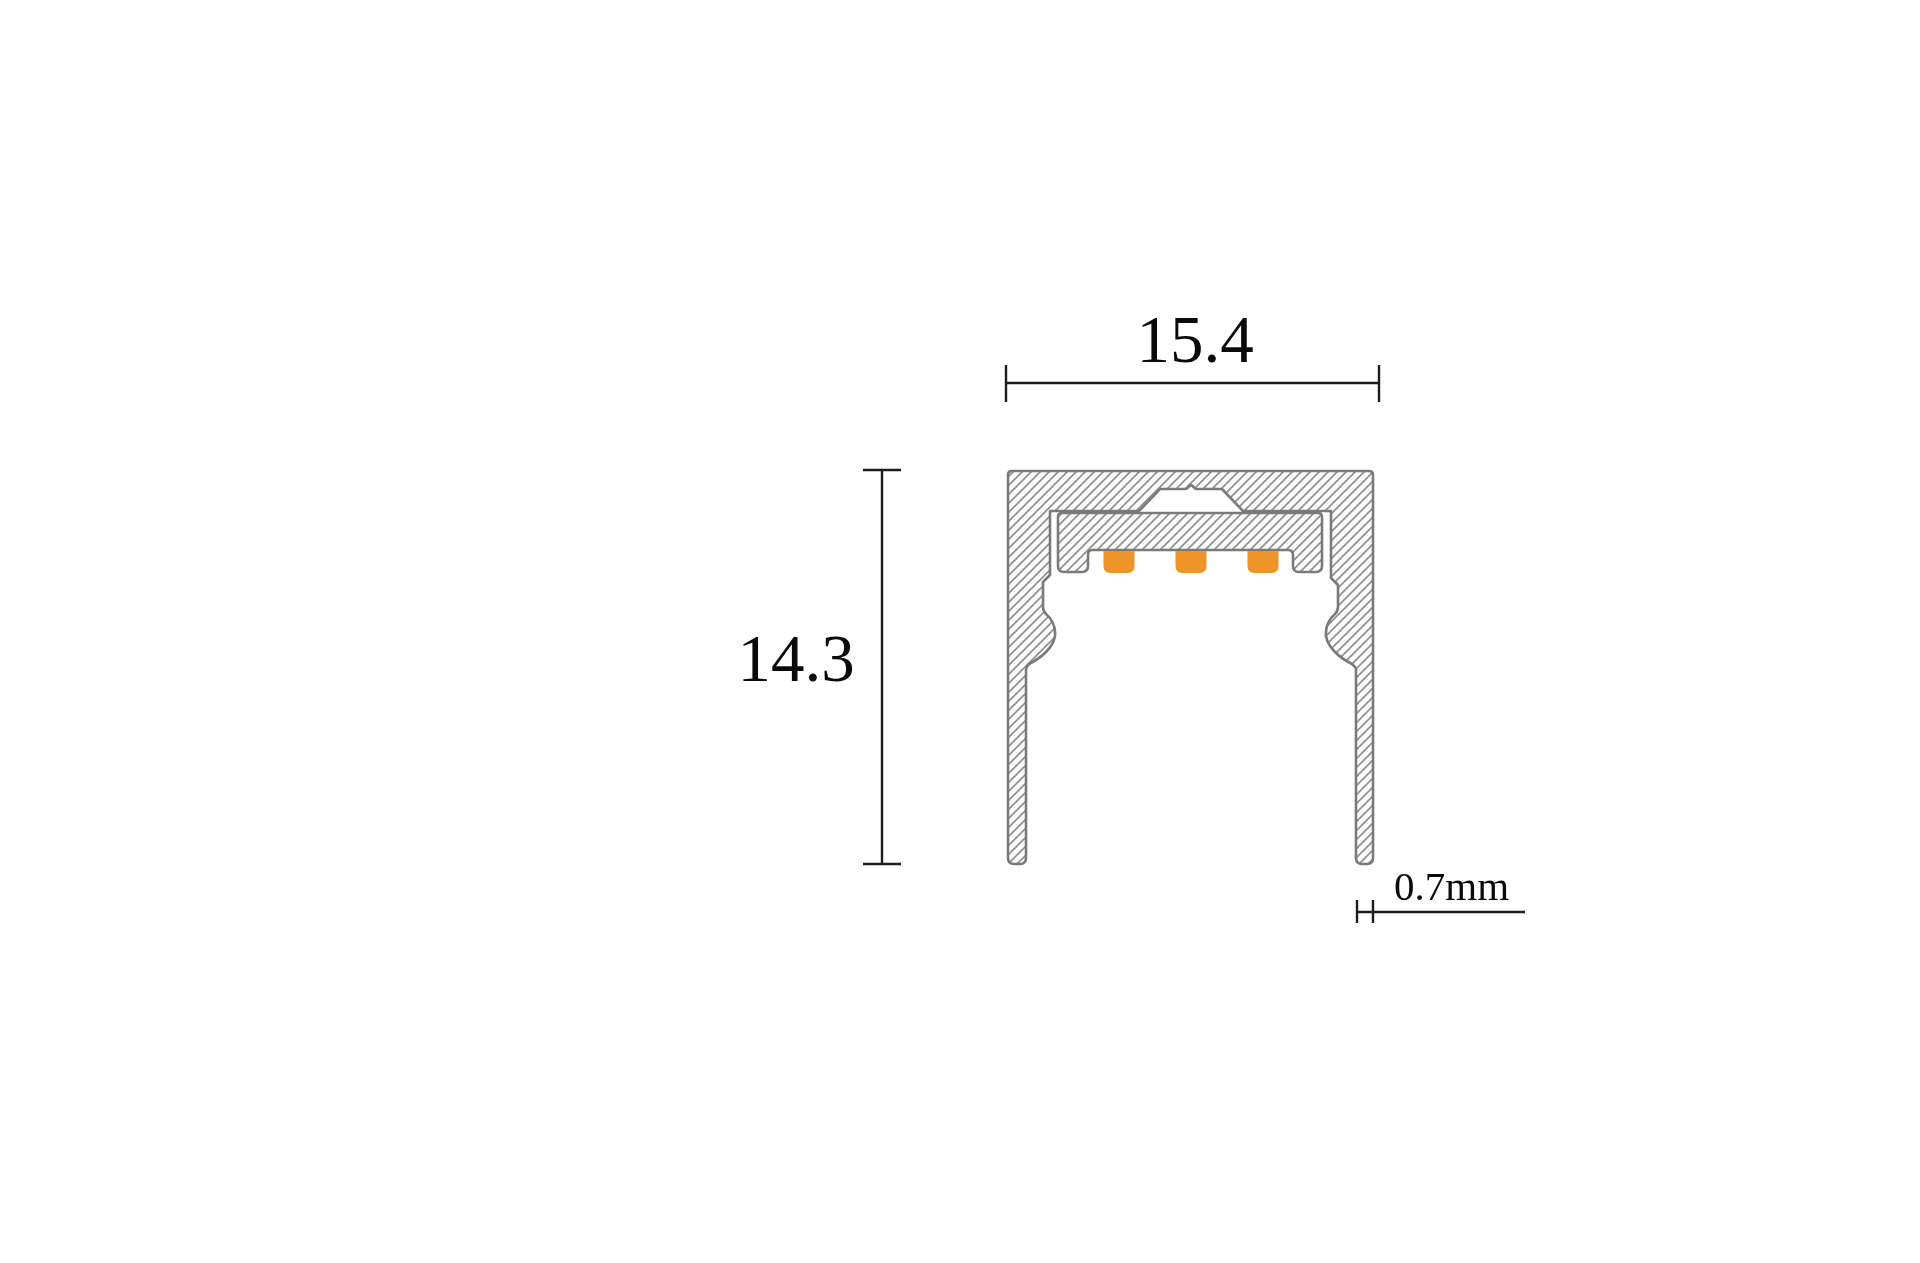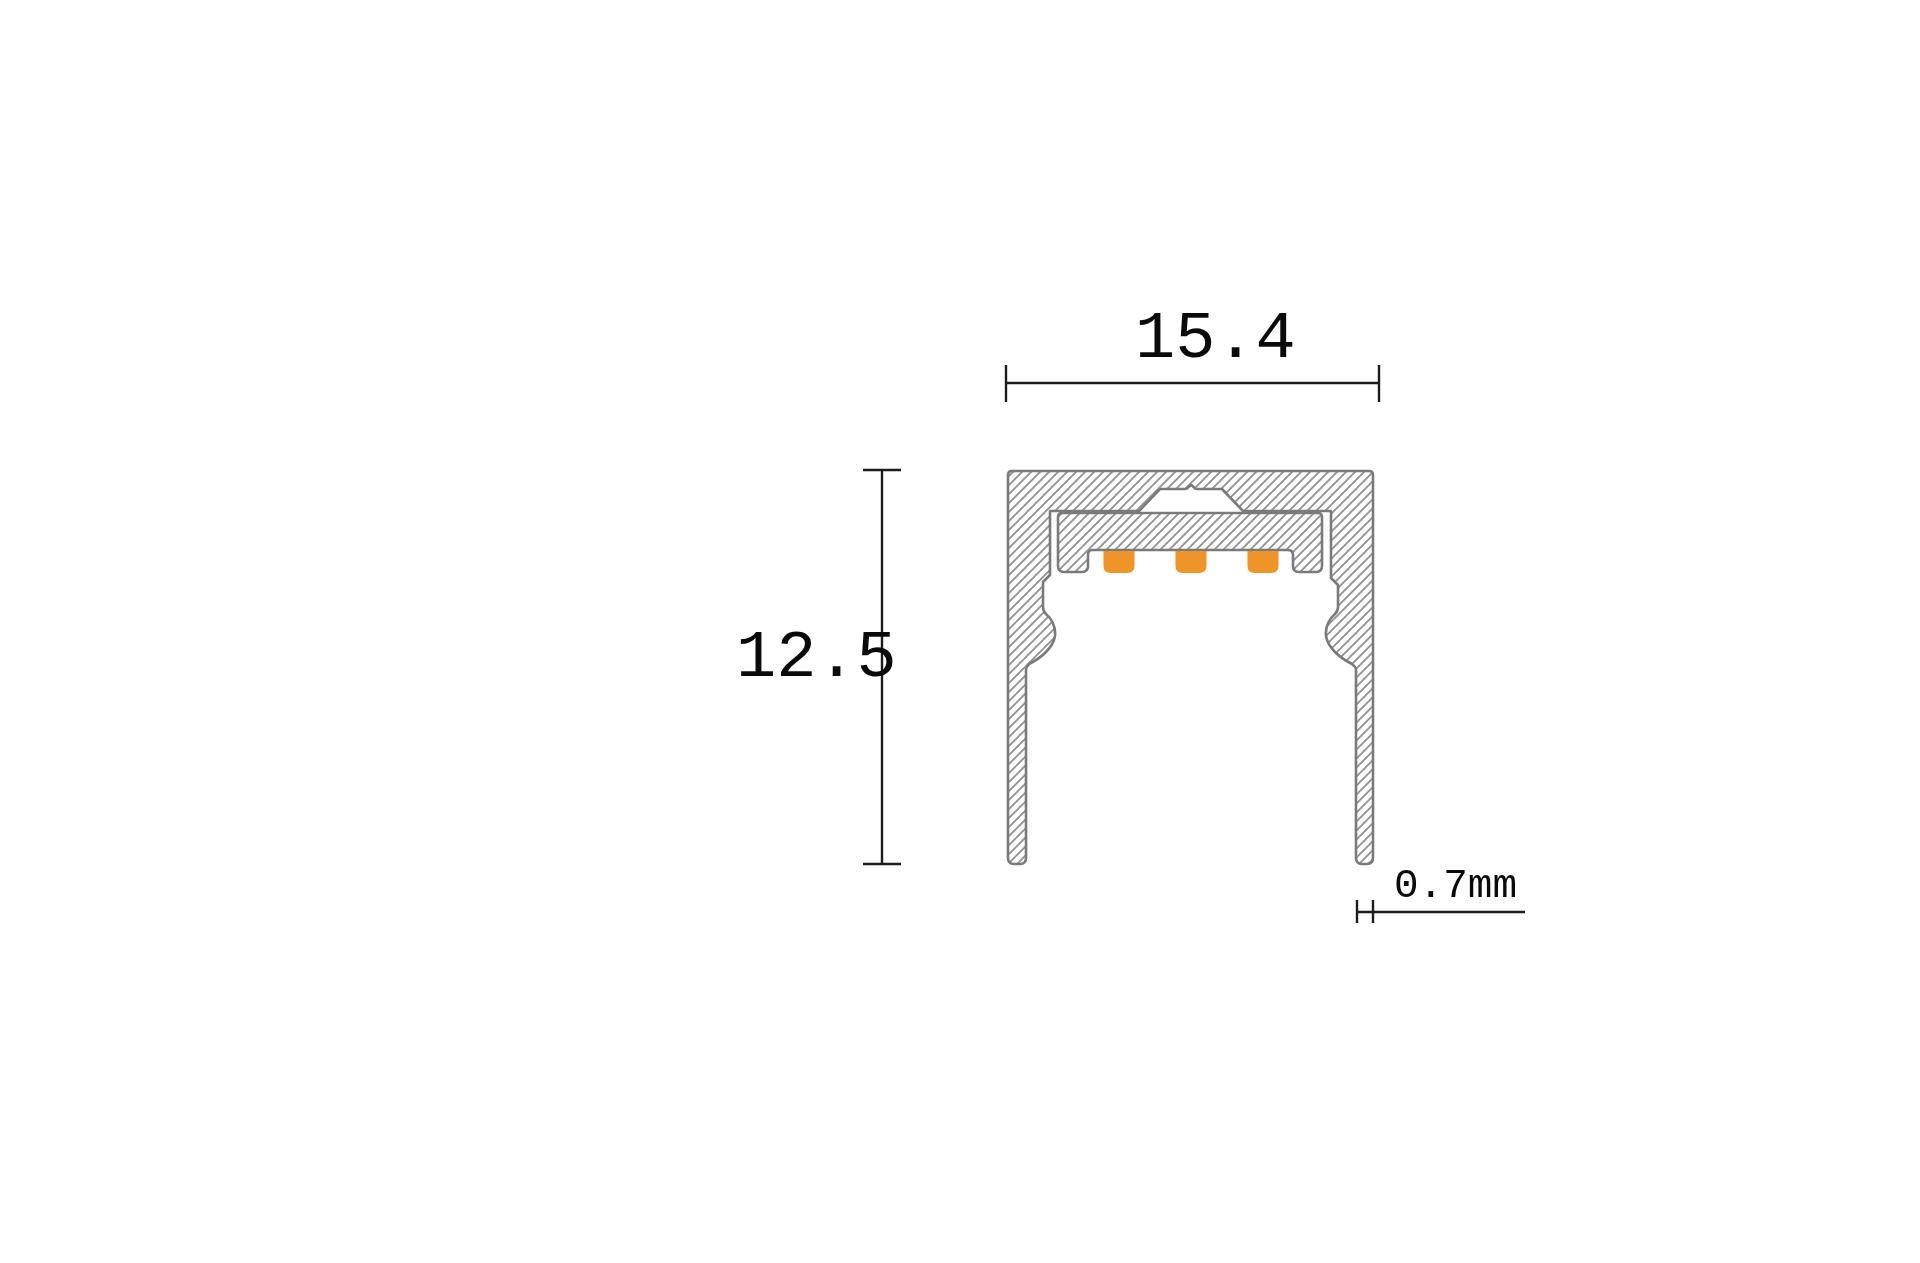--- a/index.html
+++ b/index.html
@@ -6,21 +6,21 @@
     margin: 0;
     padding: 0;
     background: #ffffff;
   }
   .canvas {
     position: relative;
     width: 1920px;
     height: 1263px;
     background: #ffffff;
     overflow: hidden;
-    font-family: Liberation Mono, monospace;
+    font-family: Liberation Serif, serif;
   }
   .drawing-svg {
     position: absolute;
     left: 0;
     top: 0;
   }
   .dim-label {
     position: absolute;
     color: #0a0a0a;
     line-height: 1;
@@ -138,17 +138,17 @@
 
     <g stroke="#1c1c1c" stroke-width="2.4" fill="none">
       <line x1="1357" y1="912" x2="1525" y2="912"></line>
       <line x1="1357" y1="900" x2="1357" y2="923"></line>
       <line x1="1373" y1="900" x2="1373" y2="923"></line>
     </g>
   </svg>
 
   <div class="dim-label width">15.4</div>
 
-  <div class="dim-label height">12.5</div>
+  <div class="dim-label height">14.3</div>
 
   <div class="dim-label wall">0.7mm</div>
 
 </div>
 
 </body></html>

